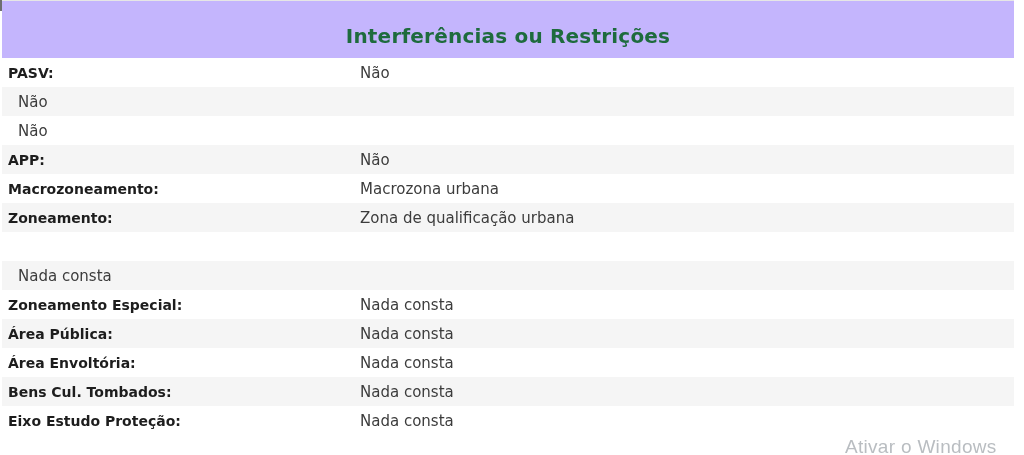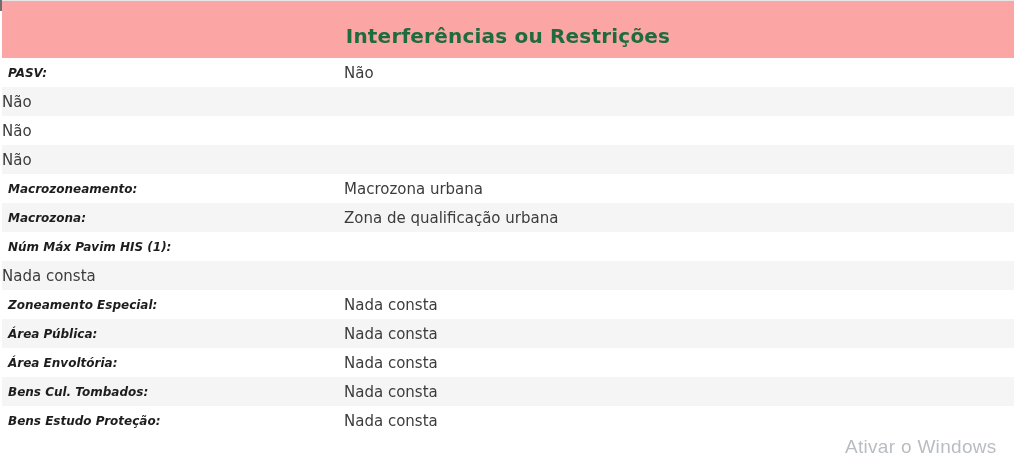--- a/index.html
+++ b/index.html
@@ -22,21 +22,21 @@
     background: #6e6e6e;
   }
   .content {
     position: absolute;
     left: 2px;
     top: 0;
     width: 1012px;
   }
   .section-header {
     height: 58px;
-    background: #fca5a5;
+    background: #c4b5fd;
     border-top: 1px solid #e6e6e6;
     box-sizing: border-box;
     display: flex;
     justify-content: center;
     align-items: flex-end;
     padding-bottom: 10px;
   }
   .section-title {
     color: #1e6b3d;
     font-size: 20px;
@@ -52,30 +52,30 @@
     align-items: center;
     background: #ffffff;
   }
   .data-row:nth-child(even) {
     background: #f5f5f5;
   }
   .row-label {
     box-sizing: border-box;
     width: 342px;
     padding-left: 6px;
-    font-size: 12px;
+    font-size: 14px;
     font-weight: bold;
     color: #1d1d1d;
     white-space: nowrap;
-    font-style: italic;
   }
   .row-value {
     font-size: 15px;
     color: #3c3c3c;
     white-space: nowrap;
+    margin-left: 16px;
   }
   .windows-watermark {
     position: absolute;
     left: 845px;
     top: 436px;
     font-family: "Liberation Sans", "DejaVu Sans", sans-serif;
     font-size: 19px;
     color: #b9bdc1;
     letter-spacing: 0.3px;
     white-space: nowrap;
@@ -95,32 +95,32 @@
         <div class="row-label">PASV:</div>
         <div class="row-value">Não</div>
       </div>
       <div class="data-row">
         <div class="row-value">Não</div>
       </div>
       <div class="data-row">
         <div class="row-value">Não</div>
       </div>
       <div class="data-row">
+        <div class="row-label">APP:</div>
         <div class="row-value">Não</div>
       </div>
       <div class="data-row">
         <div class="row-label">Macrozoneamento:</div>
         <div class="row-value">Macrozona urbana</div>
       </div>
       <div class="data-row">
-        <div class="row-label">Macrozona:</div>
+        <div class="row-label">Zoneamento:</div>
         <div class="row-value">Zona de qualificação urbana</div>
       </div>
       <div class="data-row">
-        <div class="row-label">Núm Máx Pavim HIS (1):</div>
       </div>
       <div class="data-row">
         <div class="row-value">Nada consta</div>
       </div>
       <div class="data-row">
         <div class="row-label">Zoneamento Especial:</div>
         <div class="row-value">Nada consta</div>
       </div>
       <div class="data-row">
         <div class="row-label">Área Pública:</div>
@@ -128,19 +128,19 @@
       </div>
       <div class="data-row">
         <div class="row-label">Área Envoltória:</div>
         <div class="row-value">Nada consta</div>
       </div>
       <div class="data-row">
         <div class="row-label">Bens Cul. Tombados:</div>
         <div class="row-value">Nada consta</div>
       </div>
       <div class="data-row">
-        <div class="row-label">Bens Estudo Proteção:</div>
+        <div class="row-label">Eixo Estudo Proteção:</div>
         <div class="row-value">Nada consta</div>
       </div>
     </div>
 </div>
 
 <div class="windows-watermark">Ativar o Windows</div>
 
 </body></html>

